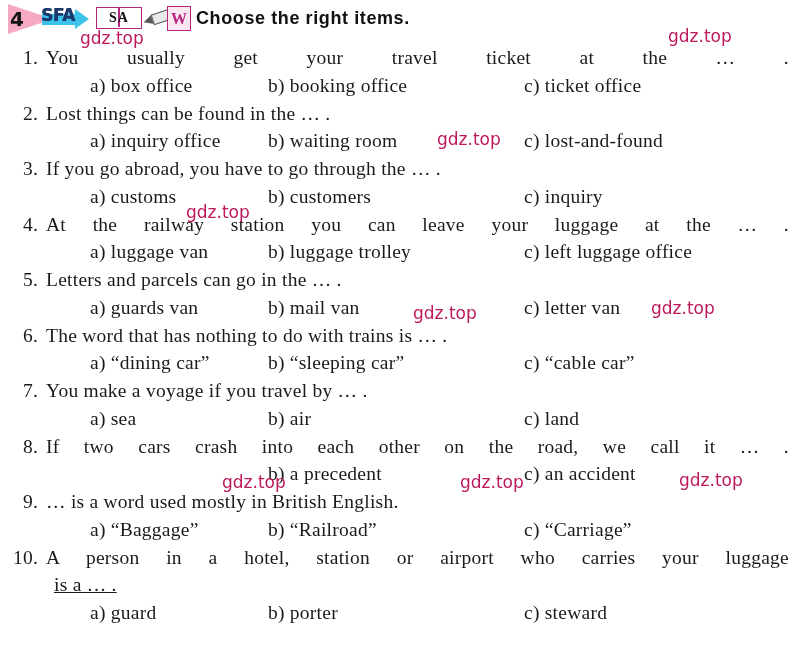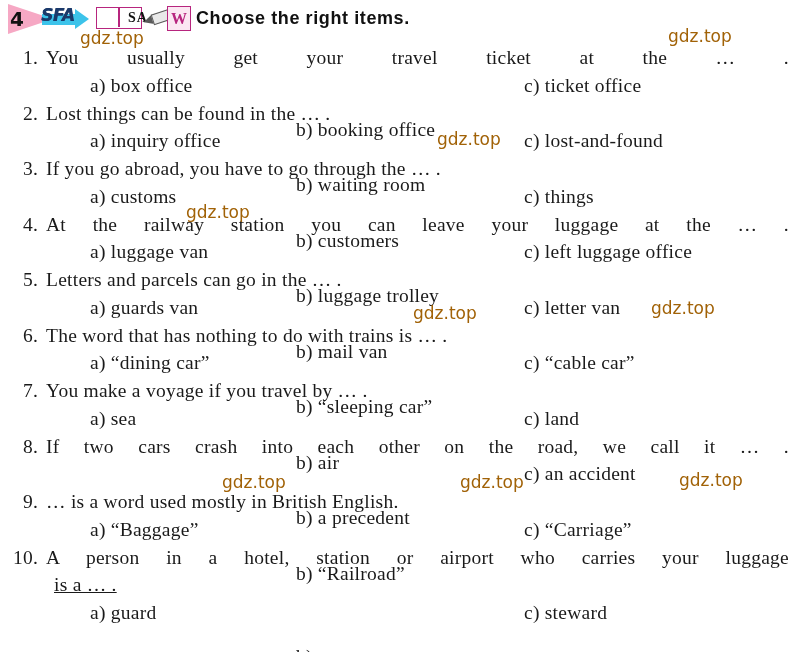--- a/index.html
+++ b/index.html
@@ -80,21 +80,20 @@
     border-top: 10px solid transparent;
     border-bottom: 10px solid transparent;
     border-left: 14px solid #3cc3ea;
   }
   .sfa-text {
     position: absolute;
     left: 2px;
     top: 0px;
     font-family: "DejaVu Sans", sans-serif;
     font-weight: bold;
-    font-style: italic;
     font-size: 17px;
     line-height: 20px;
     color: #1b3a6b;
     letter-spacing: -0.5px;
     text-shadow: 0.5px 0 0 #1b3a6b;
   }
 
   
   .sa-wrap {
     position: absolute;
@@ -126,21 +125,20 @@
     left: 0;
     top: 1px;
     width: 46px;
     text-align: center;
     font-family: "Liberation Serif", serif;
     font-weight: bold;
     font-size: 14px;
     line-height: 19px;
     color: #111111;
     letter-spacing: 1px;
-    padding-left: 19px;
   }
 
   
   .w-wrap {
     position: absolute;
     left: 147px;
     top: 5px;
     width: 44px;
     height: 28px;
   }
@@ -259,30 +257,30 @@
     font-size: 19.5px;
     line-height: 28px;
     letter-spacing: 0.25px;
   }
   .opt {
     position: absolute;
     top: 0;
     white-space: nowrap;
   }
   .opt-a { left: 56px; margin-left: 34px; }
-  .opt-b { left: 296px; margin-top: 44px; }
+  .opt-b { left: 268px; }
   .opt-c { left: 524px; }
 
   
   .watermark {
     position: absolute;
     font-family: "DejaVu Sans", sans-serif;
     font-size: 17px;
     line-height: 17px;
-    color: #a16207;
+    color: #be185d;
     white-space: nowrap;
     pointer-events: none;
   }
 </style>
 </head>
 <body>
 
 <div id="exercise-header">
 
   <div class="pennant-wrap">
@@ -341,21 +339,21 @@
   </div>
 
   <div class="question-block">
     <div class="question-line">
       <span class="q-num">3.</span>
       <span class="q-text">If you go abroad, you have to go through the … .</span>
     </div>
     <div class="options-row">
       <span class="opt opt-a">a) customs</span>
       <span class="opt opt-b">b) customers</span>
-      <span class="opt opt-c">c) things</span>
+      <span class="opt opt-c">c) inquiry</span>
     </div>
   </div>
 
   <div class="question-block">
     <div class="question-line">
       <span class="q-num">4.</span>
       <span class="q-text justified">At the railway station you can leave your luggage at the … .</span>
     </div>
     <div class="options-row">
       <span class="opt opt-b">b) luggage trolley</span>

